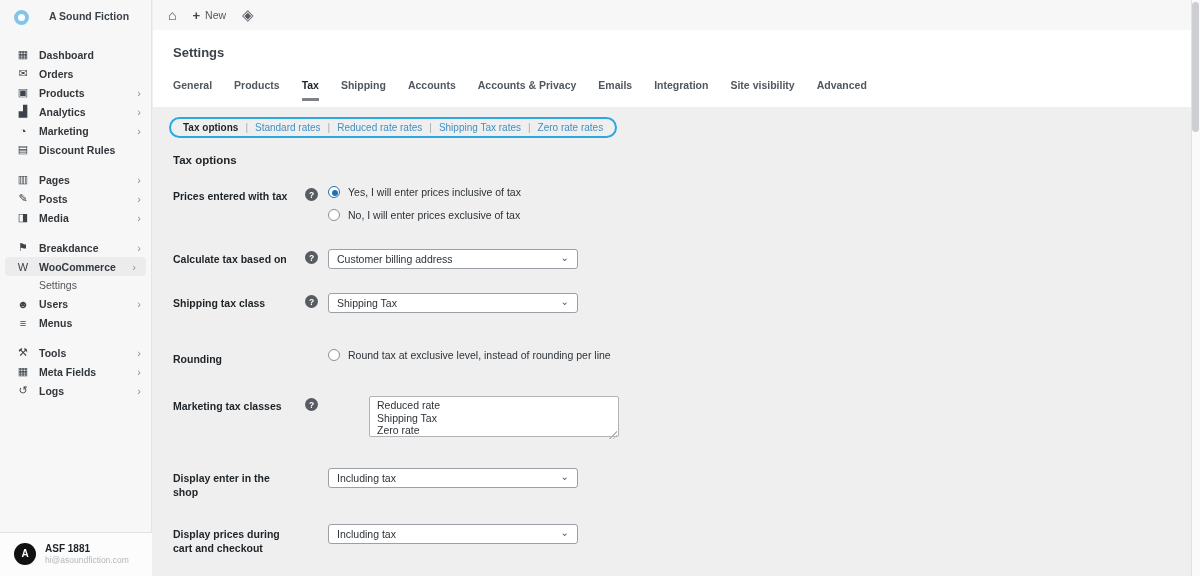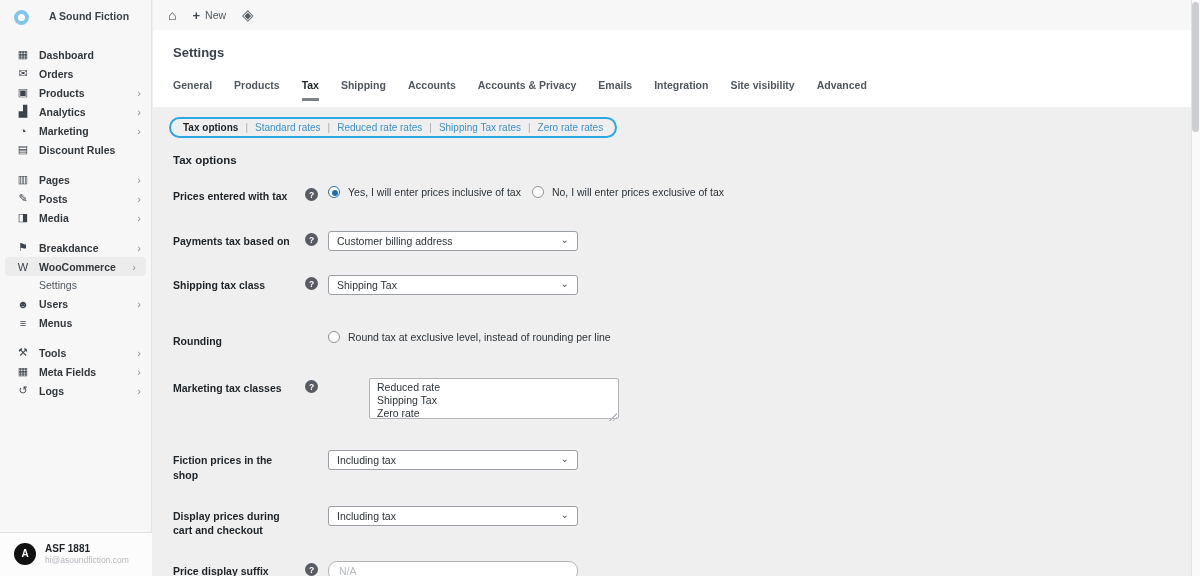--- a/index.html
+++ b/index.html
@@ -49,21 +49,21 @@
   .subnav .sn-sep { font-size:10px; color:#a7aaad; margin:0 7px; }
 
   .section-title { font-size:11.5px; font-weight:bold; color:#1d2327; margin:16px 0 20px 20px; }
 
   .frow { display:flex; align-items:flex-start; margin:0 0 24px 20px; }
   .frow .flabel { width:122px; font-size:10.5px; font-weight:bold; color:#1d2327; line-height:1.35; padding-top:3px; margin-right:10px; flex:0 0 auto; }
   .helpcell { width:14px; margin-right:9px; padding-top:2px; flex:0 0 auto; }
   .help { width:13px; height:13px; border-radius:50%; background:#585c62; color:#fff; font-size:8.5px; font-weight:bold; display:flex; align-items:center; justify-content:center; cursor:pointer; }
   .helpcell.blank .help { visibility:hidden; }
 
-  .radio-group { display:flex; flex-direction:row; gap:11px; }
+  .radio-group { display:flex; flex-direction:column; gap:11px; }
   .radio-opt { display:flex; align-items:center; gap:8px; cursor:pointer; }
   .radio { width:12px; height:12px; border-radius:50%; border:1px solid #8c8f94; background:#fff; flex:0 0 auto; position:relative; }
   .radio.checked { border-color:#2271b1; }
   .radio.checked::after { content:""; position:absolute; left:2.5px; top:2.5px; width:6px; height:6px; border-radius:50%; background:#2271b1; }
   .radio-text { font-size:10.5px; color:#2c3338; }
 
   .fselect { width:250px; height:20px; background:#fff; border:1px solid #9aa0a5; border-radius:3px; display:flex; align-items:center; justify-content:space-between; padding:0 8px; font-size:10.5px; color:#2c3338; cursor:pointer; }
   .fselect .sel-chev { color:#50575e; font-size:10px; margin-top:-3px; }
 
   .ftextarea { width:250px; height:41px; background:#fff; border:1px solid #b0b3b8; border-radius:2px; font-family:"Liberation Sans", sans-serif; font-size:10.5px; color:#2c3338; line-height:1.2; padding:2px 7px; resize:none; overflow:hidden; position:relative; }
@@ -247,21 +247,21 @@
         <span class="radio-text">Yes, I will enter prices inclusive of tax</span>
       </div>
       <div class="radio-opt">
         <span class="radio"></span>
         <span class="radio-text">No, I will enter prices exclusive of tax</span>
       </div>
     </div>
   </div>
 
   <div class="frow">
-    <div class="flabel">Payments tax based on</div>
+    <div class="flabel">Calculate tax based on</div>
     <div class="helpcell">
         <span class="help">?</span>
       </div>
     <div class="fselect">
       <span>Customer billing address</span>
       <span class="sel-chev">⌄</span>
     </div>
   </div>
 
   <div class="frow row-tight">
@@ -293,21 +293,21 @@
       </div>
     <div class="ta-wrap">
       <textarea class="ftextarea" spellcheck="false" style="">Reduced rate
 Shipping Tax
 Zero rate</textarea>
       <span class="ta-grip"></span>
     </div>
   </div>
 
   <div class="frow">
-    <div class="flabel">Fiction prices in the shop</div>
+    <div class="flabel">Display enter in the shop</div>
     <div class="helpcell blank">
         <span class="help">?</span>
       </div>
     <div class="fselect">
       <span>Including tax</span>
       <span class="sel-chev">⌄</span>
     </div>
   </div>
 
   <div class="frow">

